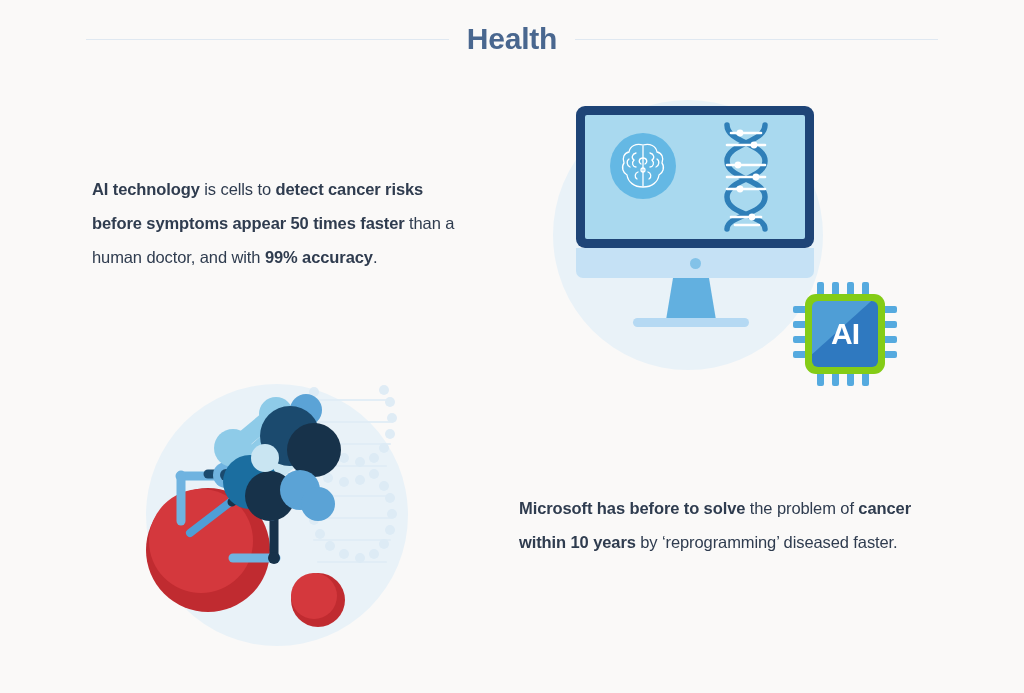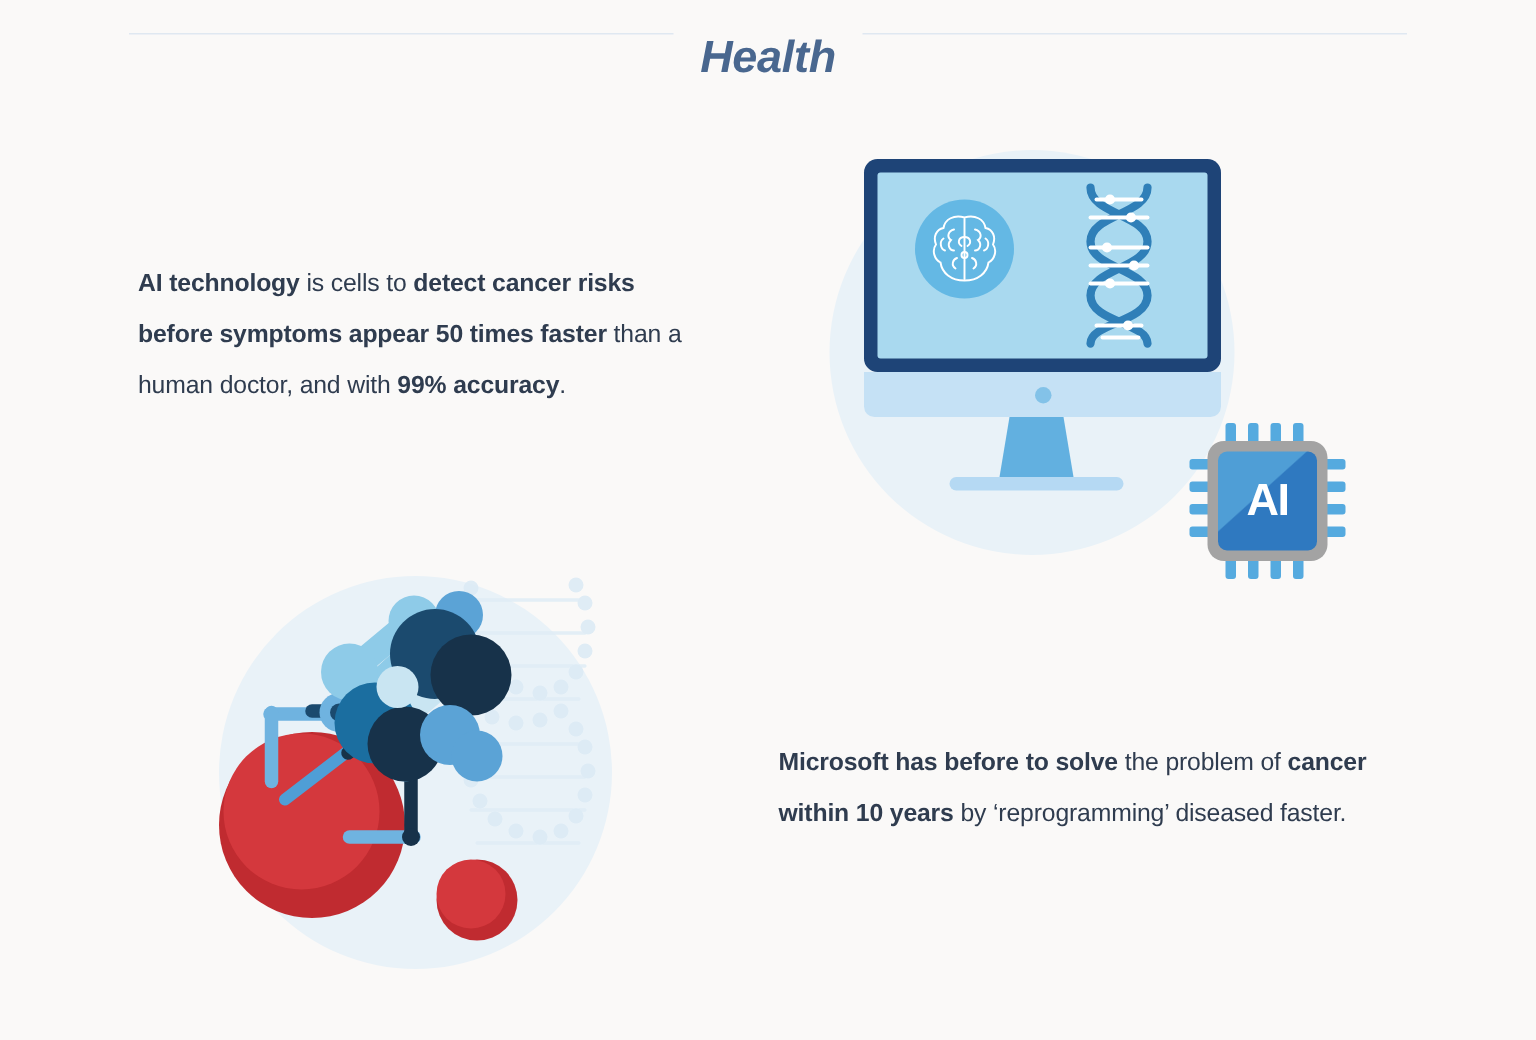--- a/index.html
+++ b/index.html
@@ -15,23 +15,22 @@
     position: relative;
   }
 
   
   .header {
     position: absolute;
     left: 86px;
     top: 22px;
     width: 852px;
     display: flex;
-    align-items: flex-start;
+    align-items: center;
     gap: 18px;
-    font-style: italic;
   }
   .rule {
     flex: 1 1 auto;
     height: 1px;
     background: #dfe8f1;
   }
   .header-title {
     font-size: 30px;
     font-weight: bold;
     color: #49678f;
@@ -146,21 +145,21 @@
     width: 108px;
     height: 108px;
   }
   .chip-body {
     position: absolute;
     left: 14px;
     top: 14px;
     width: 80px;
     height: 80px;
     border-radius: 11px;
-    background: #a3a3a3;
+    background: #84cc16;
     padding: 7px;
     box-sizing: border-box;
     text-align: center;
   }
   .chip-core {
     width: 100%;
     height: 100%;
     border-radius: 6px;
     background: linear-gradient(138deg, #4f9ed6 0%, #4f9ed6 42%, #2f79c0 43%, #2f79c0 100%);
     display: flex;

